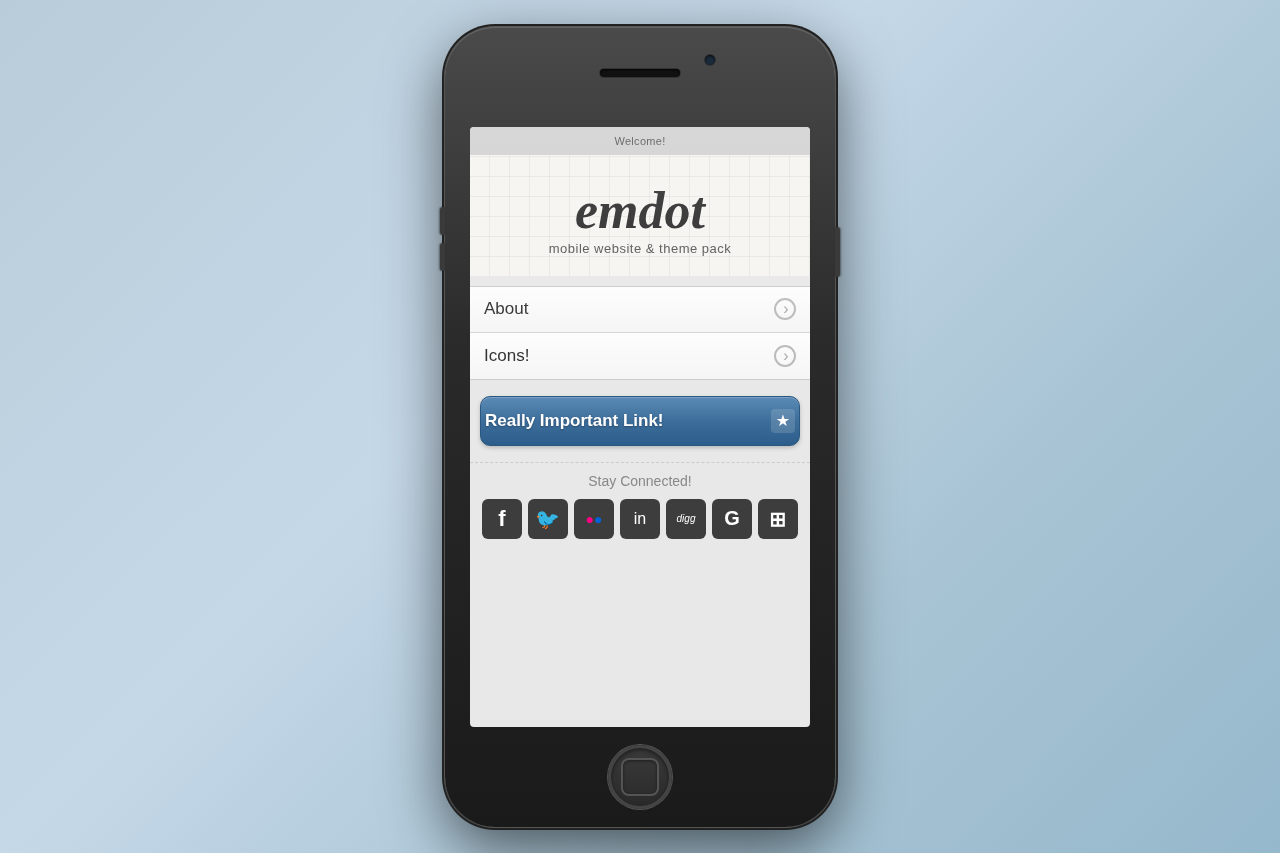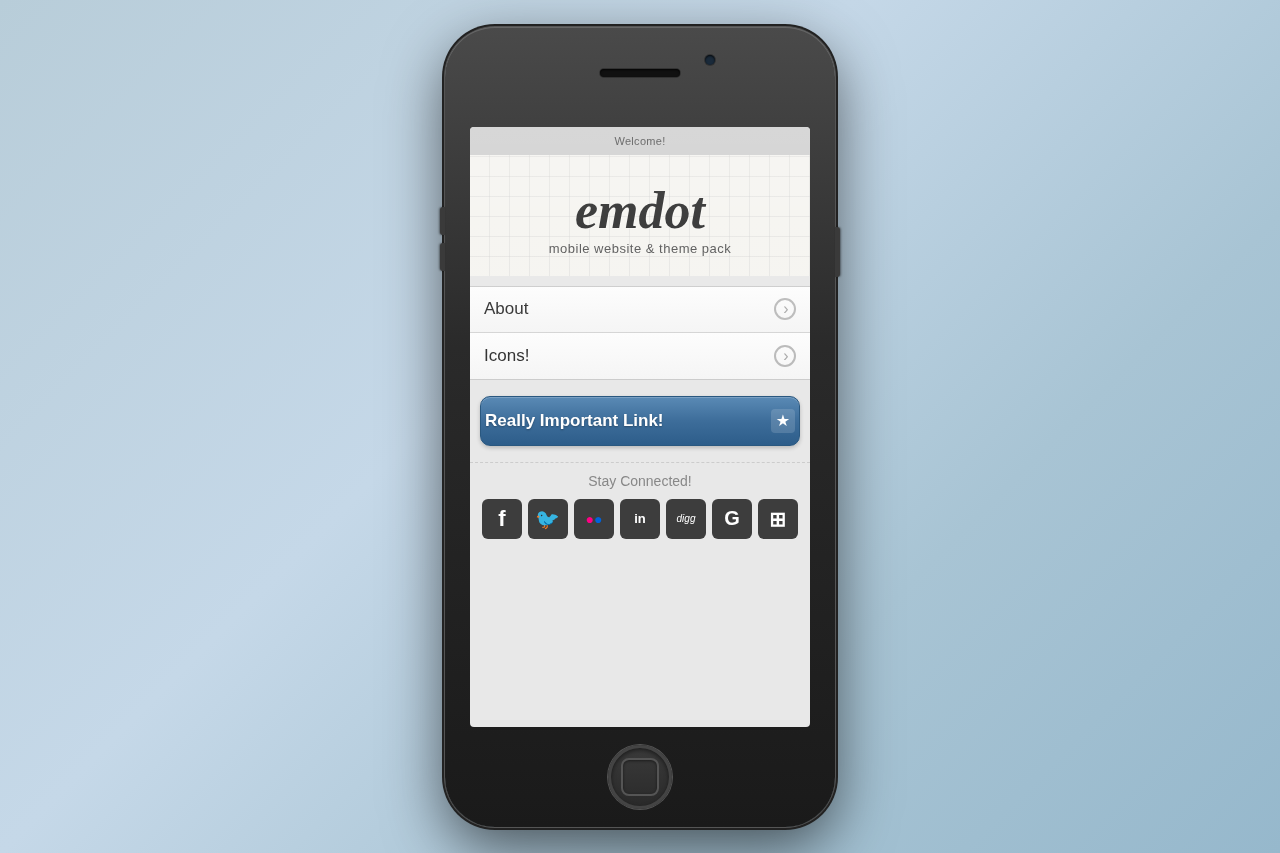--- a/index.html
+++ b/index.html
@@ -372,21 +372,21 @@
     <div class="social-section">
       <div class="social-title">Stay Connected!</div>
       <div class="social-icons">
 
       <div class="social-icon" title="Facebook" style="font-size: 22px; font-weight: 900;">f</div>
           <div class="social-icon" title="Twitter" style="font-size: 20px;">🐦</div>
           <div class="social-icon" title="Flickr">
             <span style="color:#ff0084;font-size:14px;">●</span>
             <span style="color:#0063dc;font-size:14px;">●</span>
           </div>
-          <div class="social-icon" title="LinkedIn" style="font-size: 13px; font-weight: 700;">in</div>
+          <div class="social-icon" title="LinkedIn" style="font-size: 16px; font-weight: 400;">in</div>
           <div class="social-icon" title="Digg">
             <span class="digg-text" style="font-size:10px;font-weight:400;color:#fff;font-style:italic;">digg</span>
           </div>
           <div class="social-icon" title="Google" style="font-size: 20px; font-weight: 700;">G</div>
           <div class="social-icon" title="Grid" style="font-size: 20px;">⊞</div>
         </div>
     </div>
   </div>
 
   <div class="phone-bottom">

